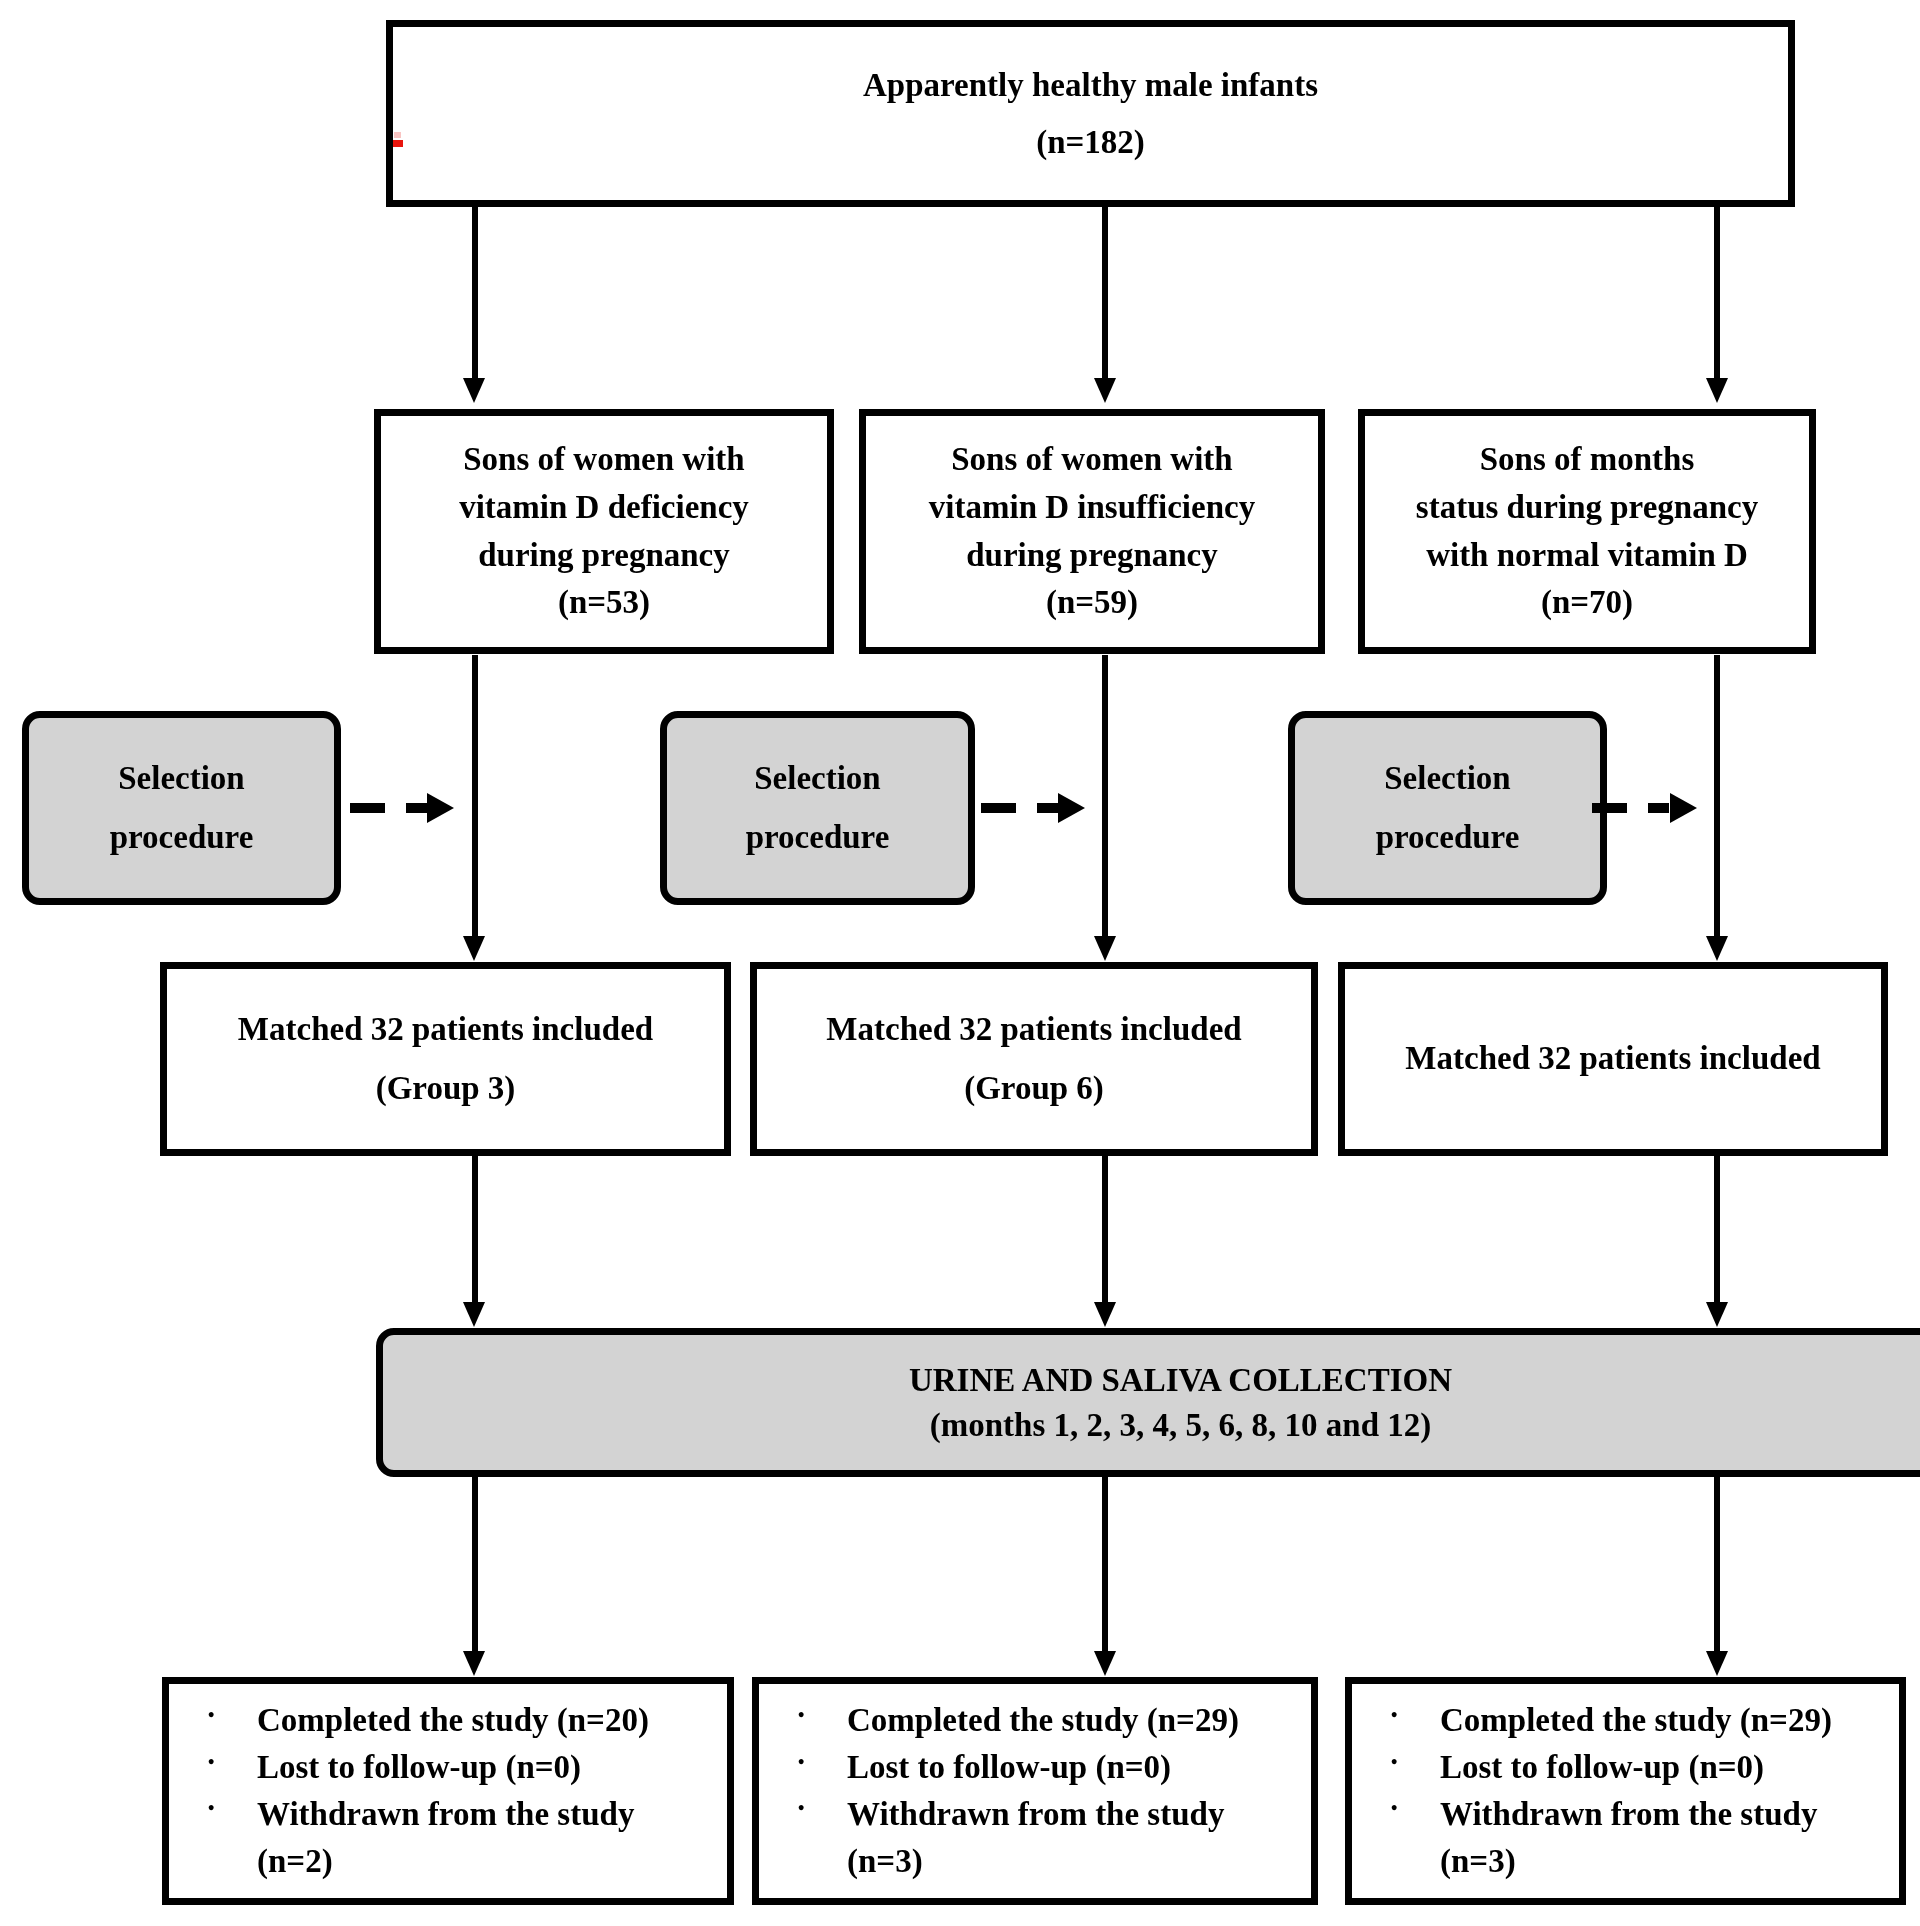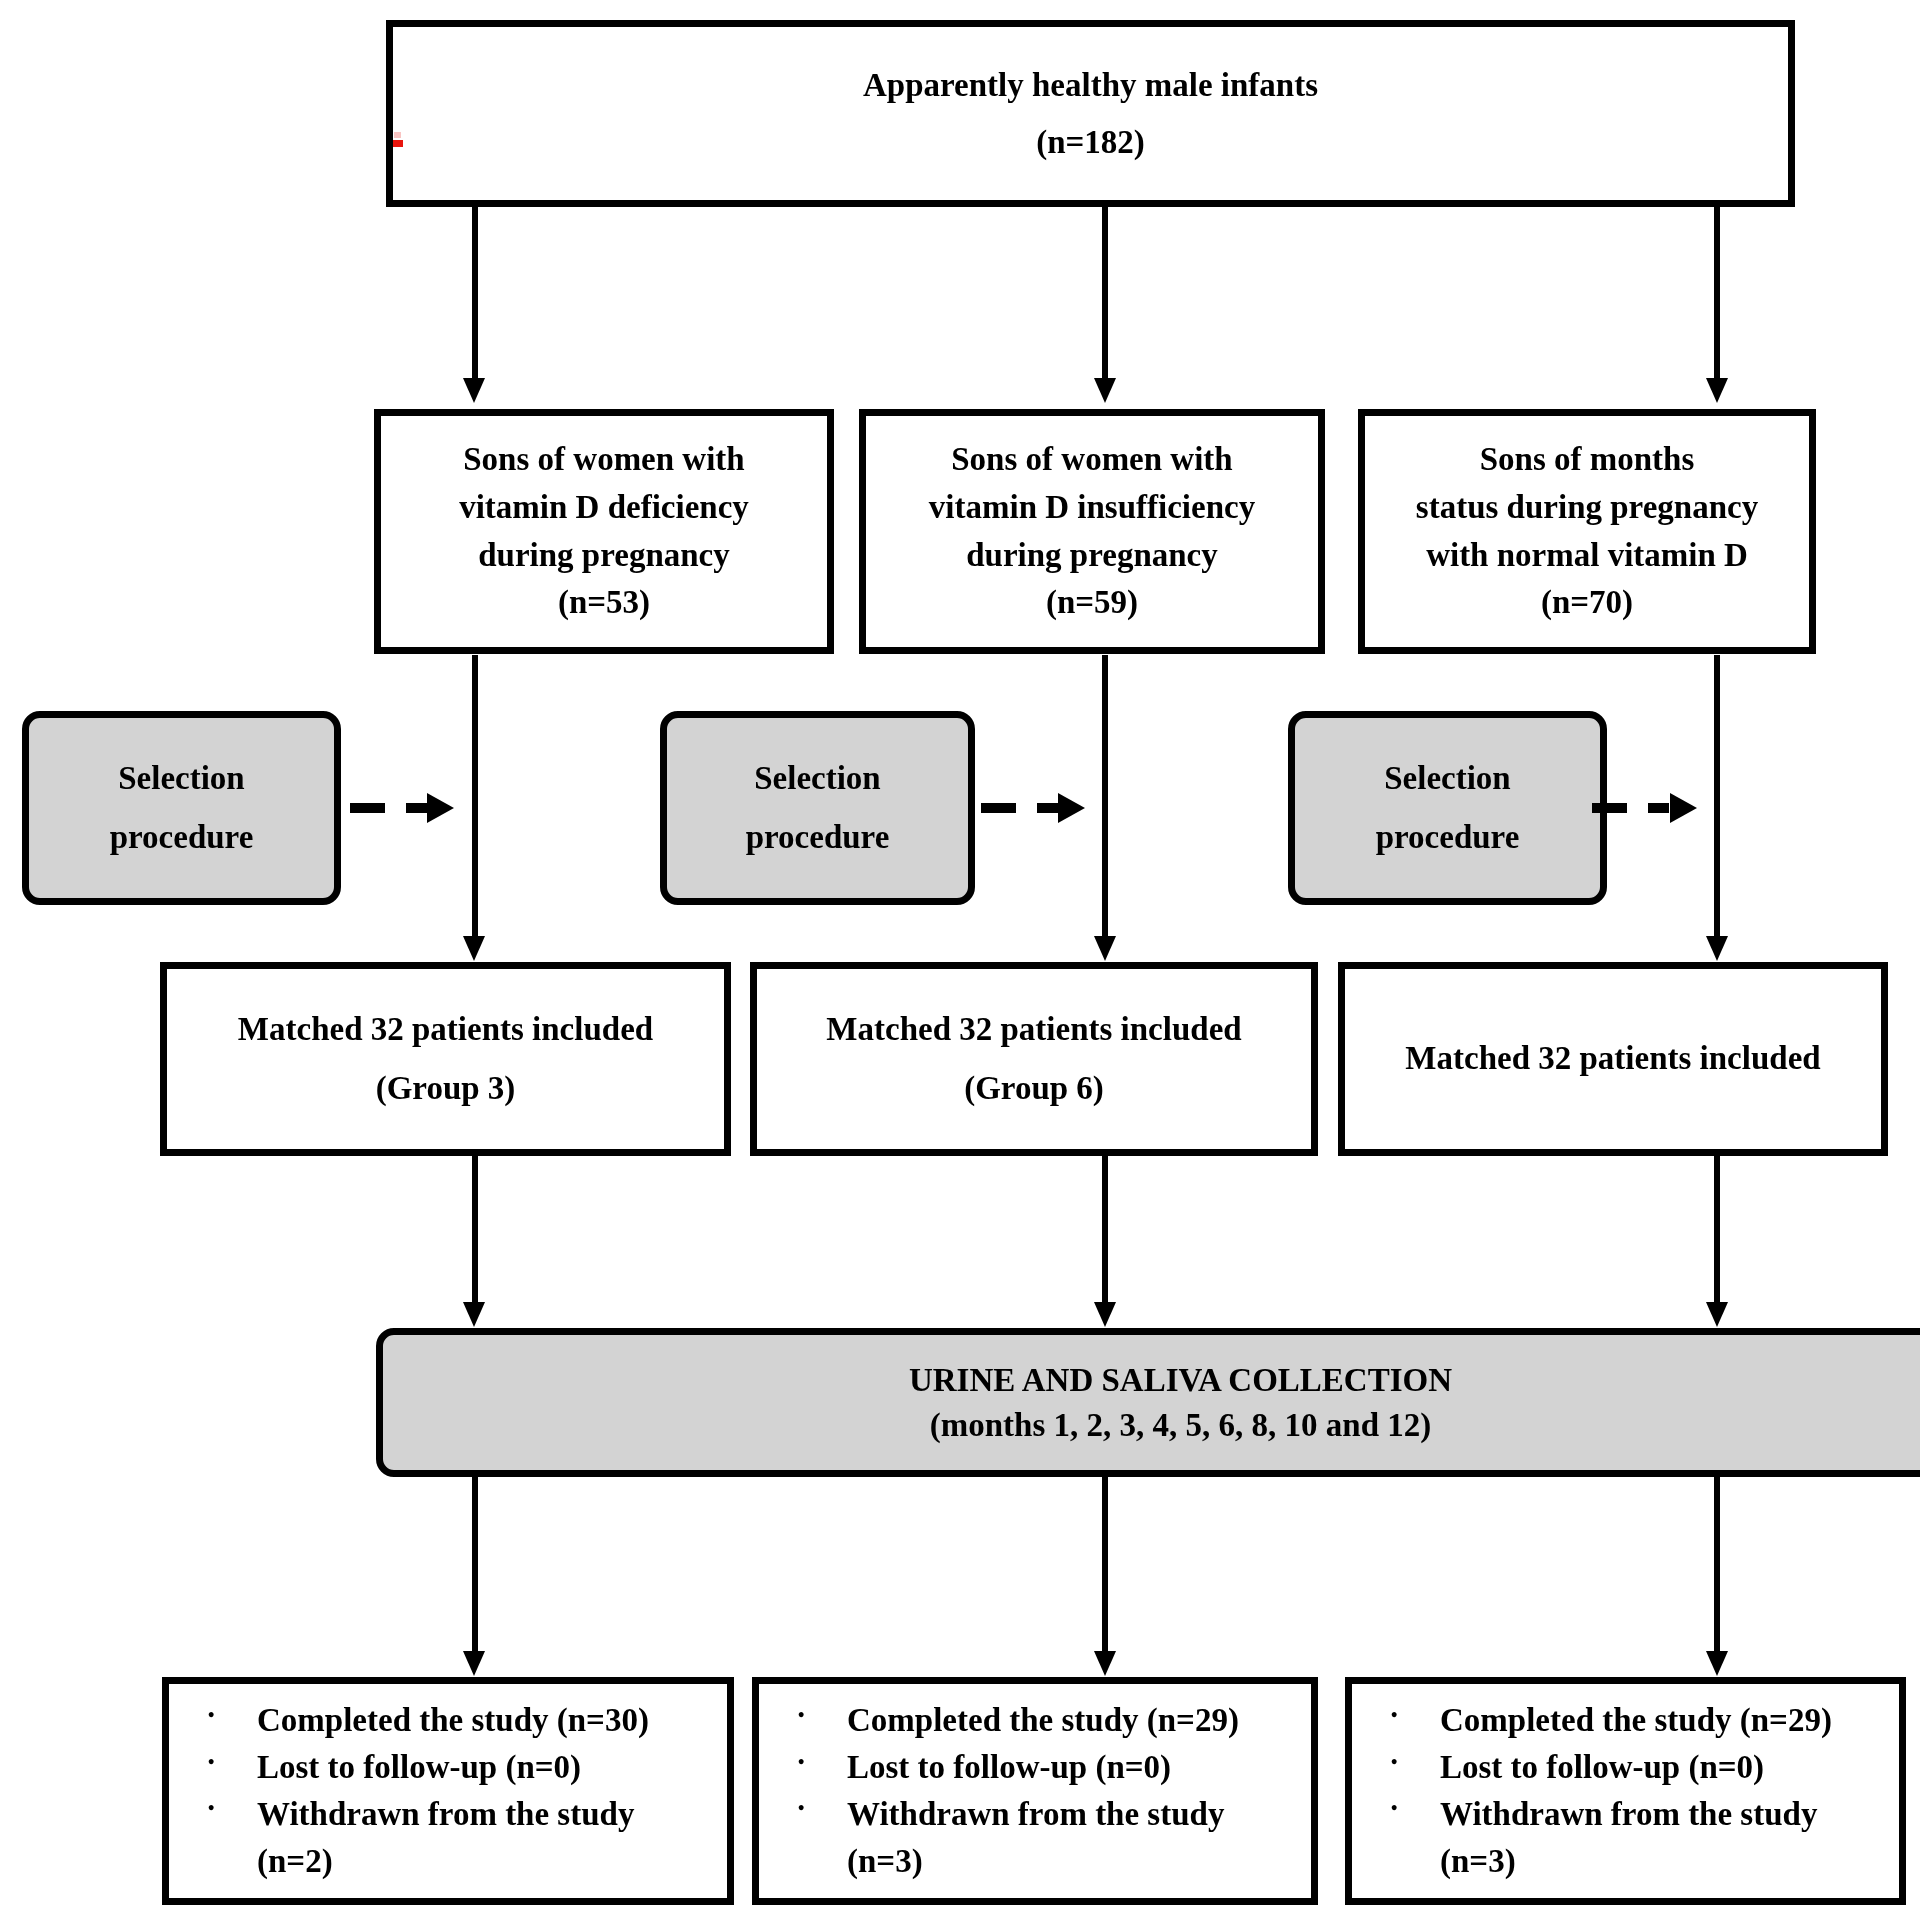--- a/index.html
+++ b/index.html
@@ -135,21 +135,21 @@
   <div class="tri-down" style="left:463px; top:1651px;"></div>
   <div class="vline" style="left:1102px; top:1477px; height:174px;"></div>
   <div class="tri-down" style="left:1094px; top:1651px;"></div>
   <div class="vline" style="left:1714px; top:1477px; height:174px;"></div>
   <div class="tri-down" style="left:1706px; top:1651px;"></div>
 
   <div class="box" style="left:162px; top:1677px; width:572px; height:228px;">
     <ul class="outcome-list">
       <li>
         <span class="blt">•</span>
-        <span class="btxt">Completed the study (n=30)</span>
+        <span class="btxt">Completed the study (n=20)</span>
       </li>
       <li>
         <span class="blt">•</span>
         <span class="btxt">Lost to follow-up (n=0)</span>
       </li>
       <li>
         <span class="blt">•</span>
         <span class="btxt">Withdrawn from the study</span>
         <span class="cont">(n=2)</span>
       </li>

